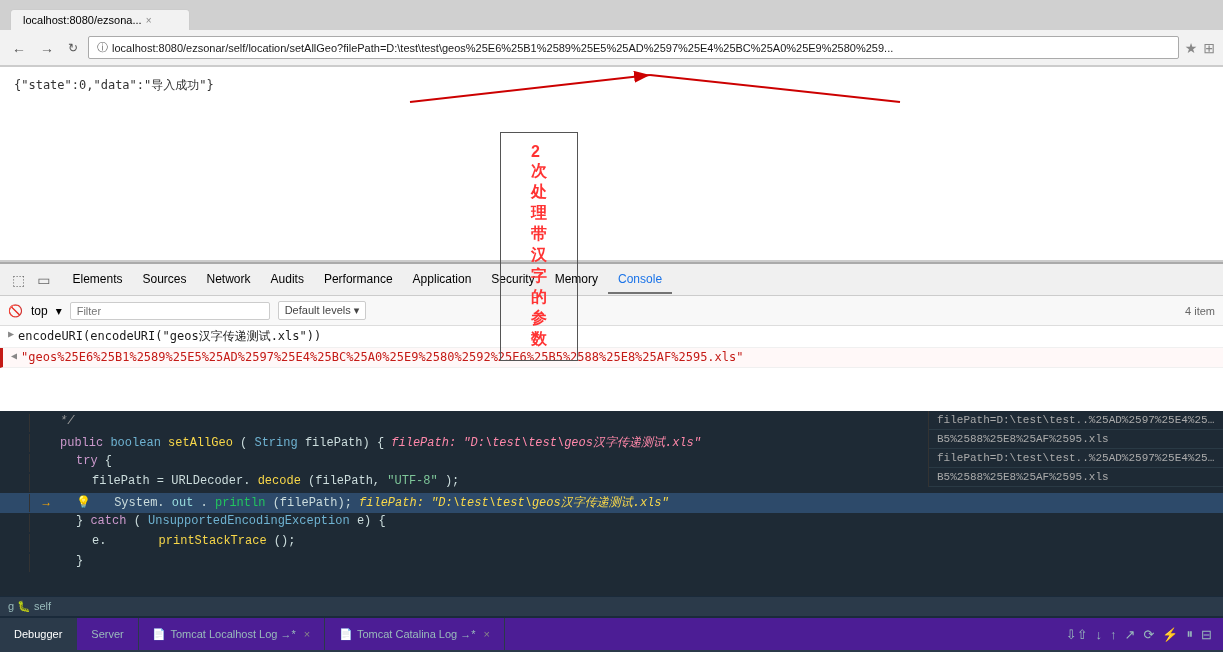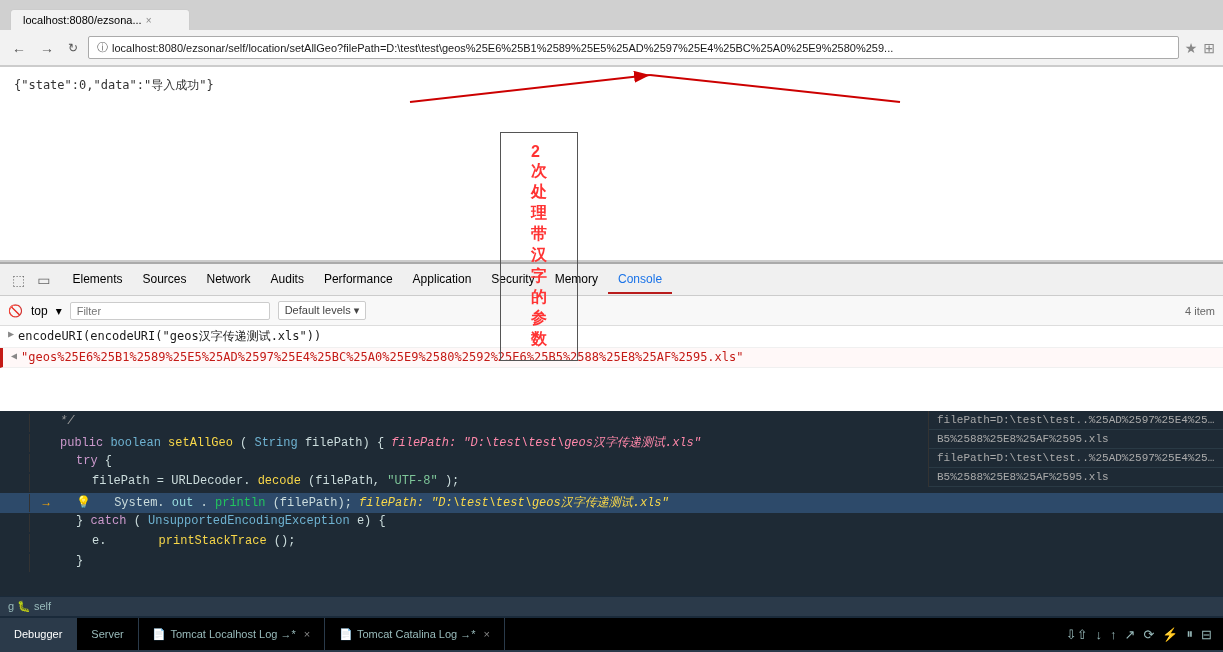--- a/index.html
+++ b/index.html
@@ -24,21 +24,21 @@
     .page-content { background: #fff; padding: 10px 14px; height: 195px; border-bottom: 2px solid #ccc; position: relative; }
     .json-response { font-family: monospace; font-size: 12px; color: #333; margin-bottom: 20px; }
 
     
     .annotation-box { position: absolute; left: 250px; top: 30px; border: 1px solid #555; padding: 10px 30px; font-size: 16px; color: #ff3333; font-weight: bold; }
 
     
     .devtools { background: #f8f8f8; border-top: 2px solid #aaa; }
     .devtools-tabs { display: flex; align-items: center; background: #f0f0f0; border-bottom: 1px solid #ccc; padding: 0 8px; height: 32px; gap: 0; }
     .devtools-tab { padding: 6px 10px; font-size: 12px; color: #000000; cursor: pointer; border-bottom: 2px solid transparent; white-space: nowrap; }
-    .devtools-tab.active { color: #1a73e8; border-bottom: 2px solid #b91c1c; }
+    .devtools-tab.active { color: #1a73e8; border-bottom: 2px solid #737373; }
     .devtools-icons { display: flex; gap: 4px; margin-right: 8px; }
     .devtools-icon-btn { background: none; border: none; cursor: pointer; color: #666; font-size: 14px; padding: 2px 4px; }
 
     
     .console-toolbar { display: flex; align-items: center; gap: 8px; padding: 4px 8px; border-bottom: 1px solid #ddd; background: #f8f8f8; height: 30px; }
     .console-toolbar select, .console-toolbar input { font-size: 11px; border: 1px solid #ccc; padding: 2px 6px; border-radius: 2px; }
     .filter-input { flex: 0 0 200px; }
     .items-count { margin-left: auto; font-size: 11px; color: #666; }
 
     
@@ -67,21 +67,21 @@
     
     .ide-bottom { background: #2b3a4a; border-top: 2px solid #1a2a3a; }
     .ide-tab { padding: 6px 14px; font-size: 11px; color: #9bb; cursor: pointer; border-right: 1px solid #2a3a4a; display: flex; align-items: center; gap: 4px; }
     .ide-tab.active { background: #2b3a4a; color: #fff; }
 
     
     .frames-vars { display: flex; height: 90px; }
     .frames-panel { width: 200px; border-right: 1px solid #2a3a4a; padding: 4px; }
     .vars-panel { flex: 1; padding: 4px; }
 
-    .ide-tabs-row { display: flex; align-items: center; background: #000000; height: 32px; }
+    .ide-tabs-row { display: flex; align-items: center; background: #4c1d95; height: 32px; }
     .ide-tabs-row .ide-tab { height: 32px; }
     .ide-tabs-btns { display: flex; align-items: center; gap: 2px; margin-left: auto; padding-right: 8px; }
     .ide-tabs-btns button { background: none; border: none; color: #9bb; cursor: pointer; font-size: 14px; padding: 2px 3px; }
   </style>
 </head>
 <body>
 
 <div class="browser-top">
   <div class="tab-bar">
     <div class="browser-tab">

